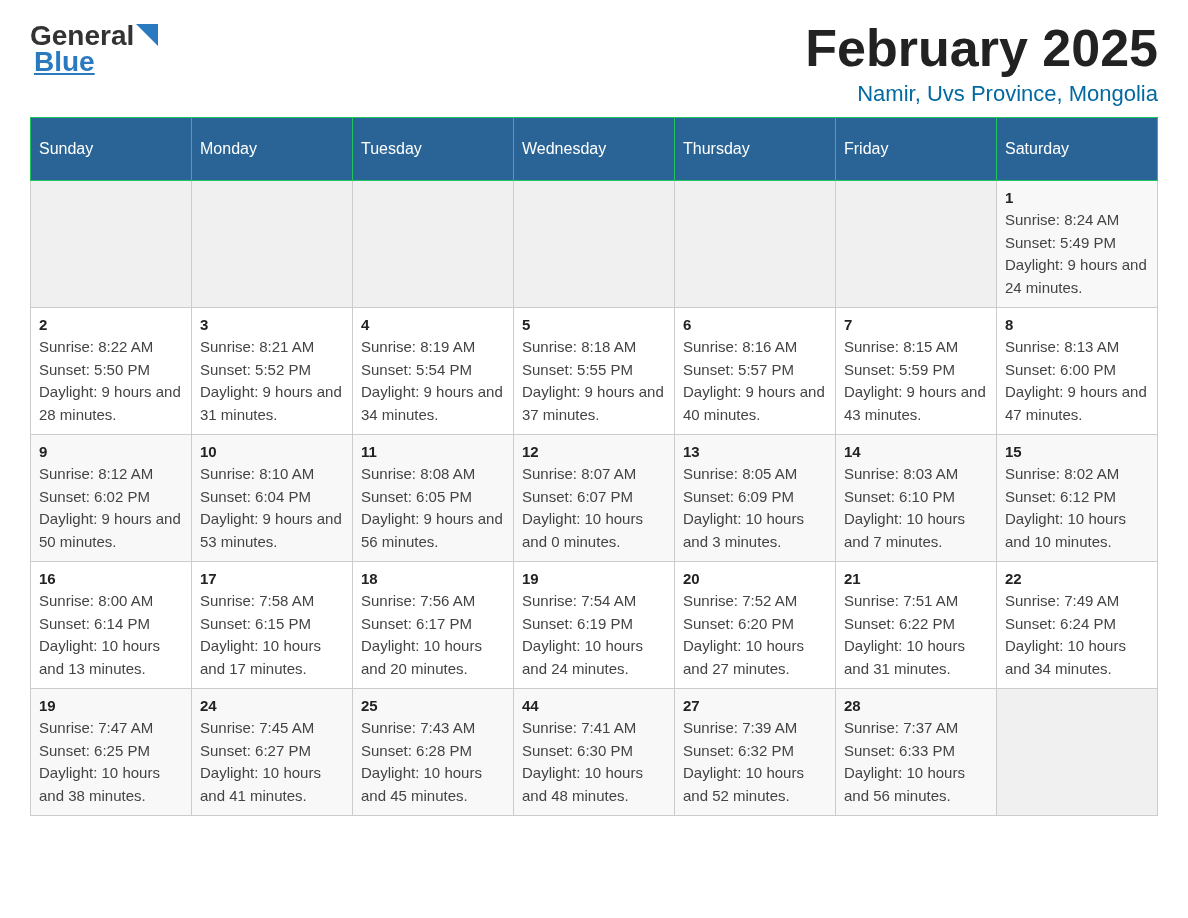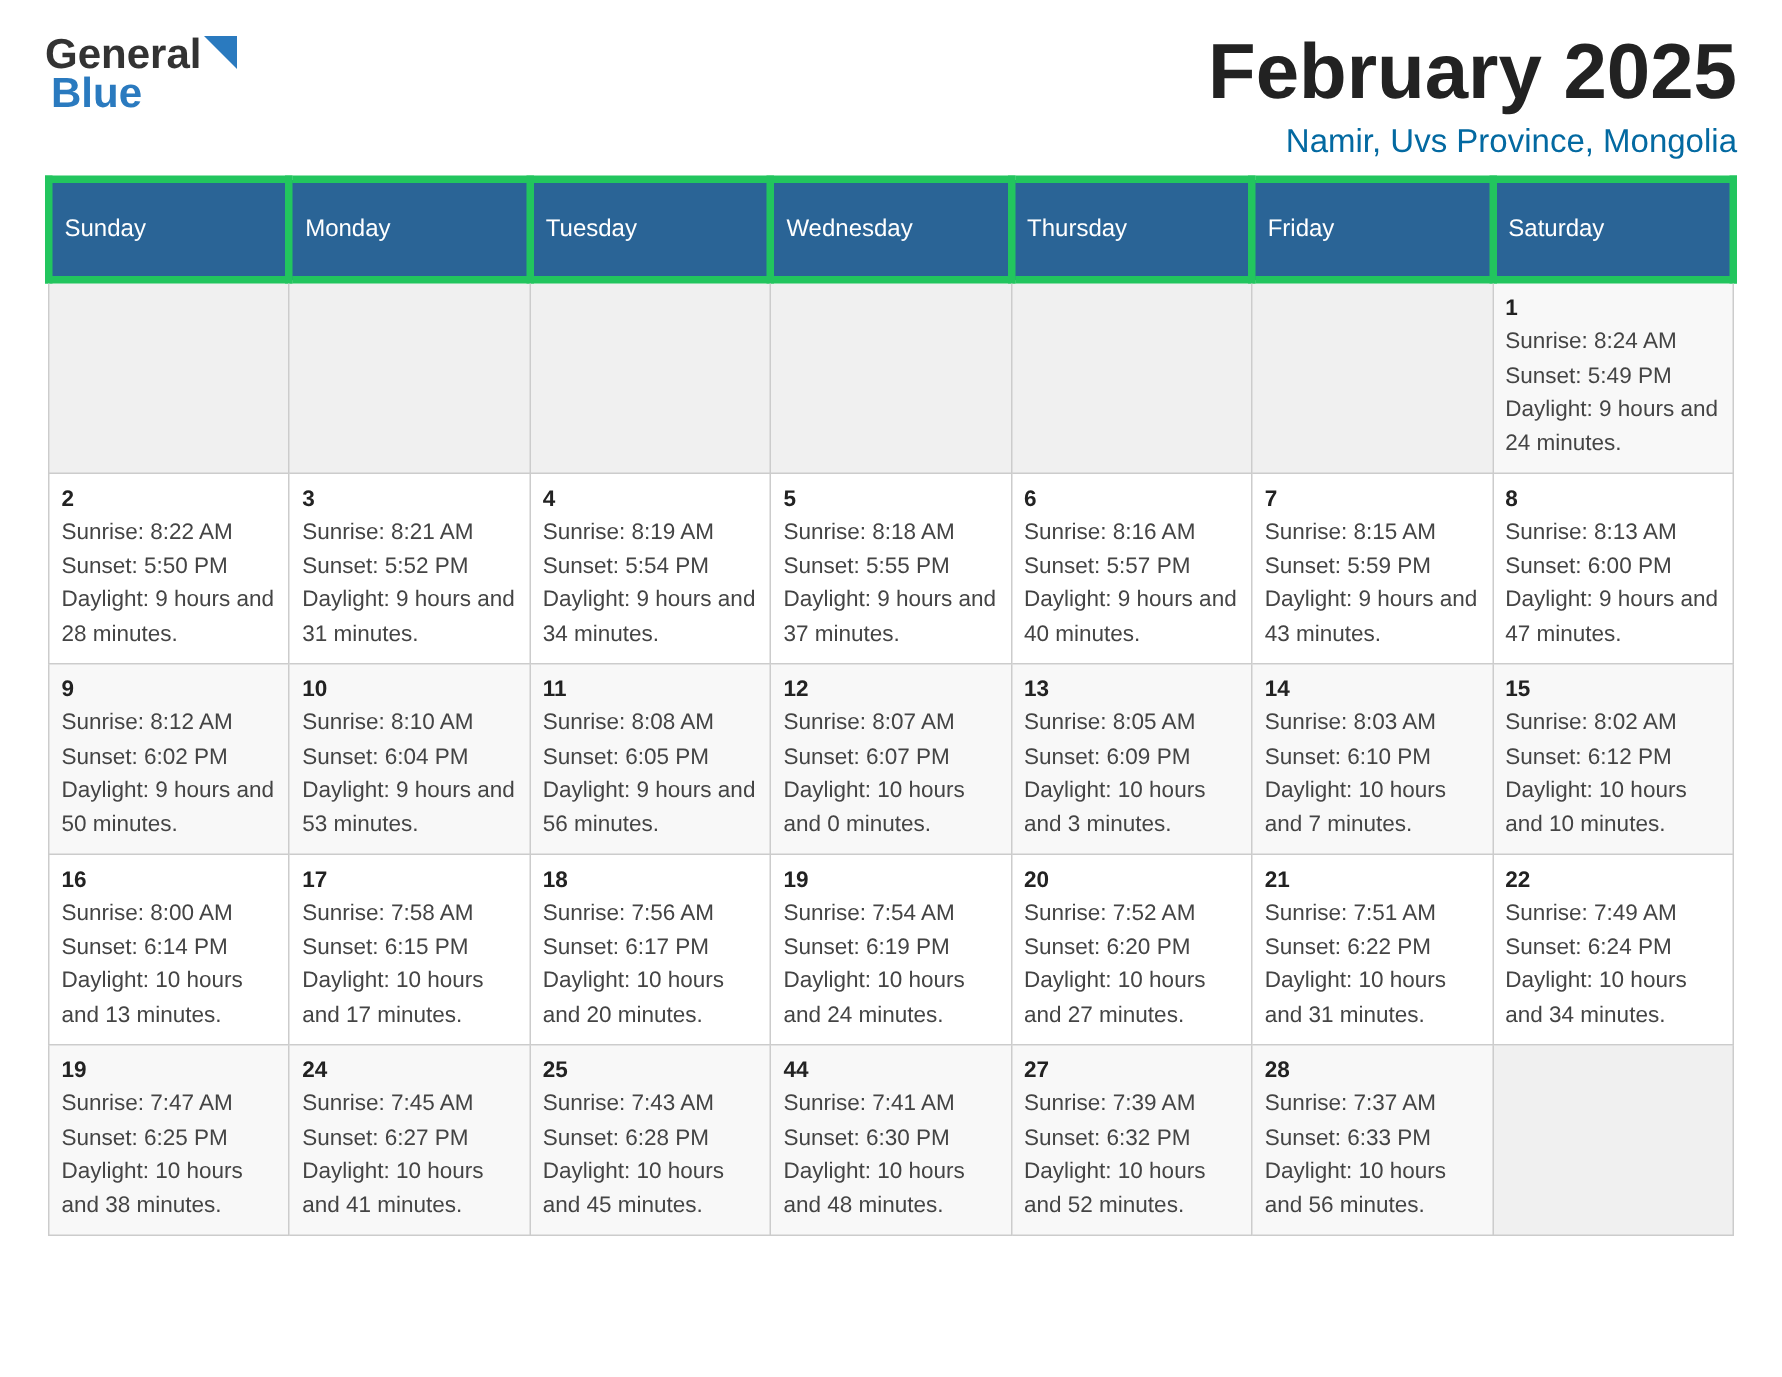--- a/index.html
+++ b/index.html
@@ -41,21 +41,21 @@
       border-collapse: collapse;
       margin-top: 10px;
     }
     .calendar th {
       background-color: #2a6496;
       color: #fff;
       padding: 22px 8px;
       font-size: 16px;
       font-weight: normal;
       text-align: left;
-      border: 5px solid #22c55e;
+      border: 1px solid #22c55e;
     }
     .calendar td {
       vertical-align: top;
       padding: 8px;
       border: 1px solid #ccc;
       width: calc(100% / 7);
       height: 110px;
       font-size: 13px;
       color: #333;
       background: #fff;
@@ -86,21 +86,21 @@
 <body>
 
 <div class="header">
   <div class="logo">
     <div style="display:flex; align-items:center;">
       <span style="font-size:28px; font-weight:bold; color:#333;">General</span>
       <svg width="22" height="22" viewBox="0 0 22 22" style="margin-left:2px; margin-bottom:2px;">
         <polygon points="0,0 22,0 22,22" fill="#2a7abf"></polygon>
       </svg>
     </div>
-    <div style="font-size:28px; font-weight:bold; color:#2a7abf; margin-top:-6px; padding-left:4px;">Blue</div>
+    <div style="font-size:28px; font-weight:bold; color:#2a7abf; margin-top:-6px; padding-left:4px;text-decoration:underline;">Blue</div>
   </div>
   <div class="title-section">
     <div class="month-title">February 2025</div>
     <div class="location">Namir, Uvs Province, Mongolia</div>
   </div>
 </div>
 
 <table class="calendar">
   <thead>
     <tr>

